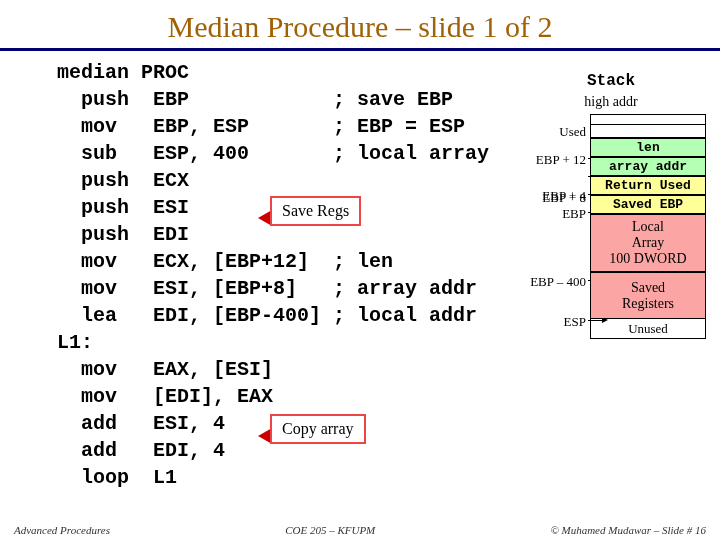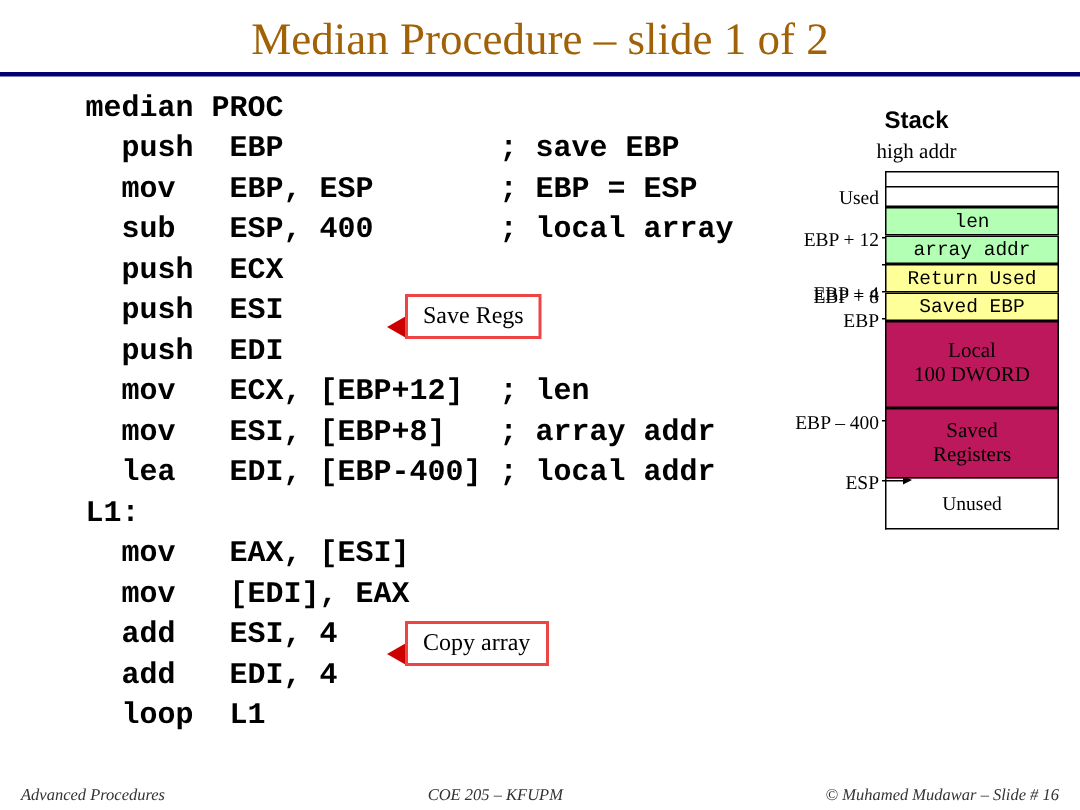--- a/index.html
+++ b/index.html
@@ -3,29 +3,29 @@
 <meta charset="utf-8">
 <style>
   * { margin: 0; padding: 0; box-sizing: border-box; }
   body { width: 720px; height: 540px; background: #fff; font-family: Arial, sans-serif; position: relative; }
   .title { font-family: "Comic Sans MS", cursive; font-size: 30px; color: #a16207; text-align: center; padding: 10px 0 4px; border-bottom: 3px solid #000070; }
   .main { display: flex; padding: 8px 12px 0 12px; }
   .code { font-family: "Courier New", monospace; font-weight: bold; font-size: 20px; line-height: 1.35; white-space: pre; color: #000; margin-left: 45px; }
   .box-label { position: absolute; border: 2px solid #ef4444; background: #fff; padding: 4px 10px; font-family: Liberation Serif, serif; font-size: 16px; color: #000; }
   .box-arrow { position: absolute; width: 0; height: 0; border-top: 8px solid transparent; border-bottom: 8px solid transparent; border-right: 14px solid #c00; }
   .stack { position: absolute; right: 14px; top: 72px; width: 190px; font-family: "Times New Roman", serif; font-size: 14px; }
-  .stack-title { font-family: Liberation Sans, sans-serif; font-weight: bold; font-size: 16px; text-align: center; margin-bottom: 4px; }
+  .stack-title { font-family: Liberation Mono, monospace; font-weight: bold; font-size: 16px; text-align: center; margin-bottom: 4px; }
   .stack-label { position: absolute; font-size: 13px; text-align: center; }
   .stack-col { position: absolute; right: 0; top: 42px; width: 116px; }
-  .stack-cell { border: 1px solid #000; text-align: center; font-family: "Courier New", monospace; font-weight: normal; font-size: 13px; padding: 1px 0; }
+  .stack-cell { border: 1px solid #000; text-align: center; font-family: "Courier New", monospace; font-weight: bold; font-size: 13px; padding: 1px 0; }
   .cell-green { background: #b3ffb3; }
   .cell-yellow { background: #ffff99; }
-  .cell-pink { background: #be185d; }
+  .cell-pink { background: #fca5a5; }
   .cell-big { height: 58px; display: flex; flex-direction: column; justify-content: center; font-family: "Times New Roman", serif; font-weight: normal; font-size: 14px; }
-  .cell-torn { height: 34px; border-top: none; font-family: "Times New Roman", serif; font-weight: normal; display: flex; align-items: center; justify-content: center; text-align: center; }
+  .cell-torn { height: 20px; border-top: none; font-family: "Times New Roman", serif; font-weight: normal; display: flex; align-items: center; justify-content: center; text-align: center; }
   .torn-top { height: 10px; border: 1px solid #000; border-bottom: none; }
   .arrow-r { position: absolute; height: 1px; background: #000; }
   .arrow-r::after { content: ""; position: absolute; right: -6px; top: -3px; border-left: 6px solid #000; border-top: 3px solid transparent; border-bottom: 3px solid transparent; }
   .footer { position: absolute; bottom: 4px; left: 0; right: 0; display: flex; justify-content: space-between; padding: 0 14px; font-size: 11px; font-family: "Times New Roman", serif; font-style: italic; color: #333; }
 </style>
 </head>
 <body>
 
 <div class="title">Median Procedure – slide 1 of 2</div>
 
@@ -74,20 +74,21 @@
 
   <div class="stack-col">
     <div class="torn-top"></div>
     <div class="stack-cell" style="height:14px;"></div>
     <div class="stack-cell cell-green">len</div>
     <div class="stack-cell cell-green">array addr</div>
     <div class="stack-cell cell-yellow">Return Used</div>
     <div class="stack-cell cell-yellow">Saved EBP</div>
     <div class="stack-cell cell-pink cell-big">
       <div>Local</div>
+      <div>Array</div>
       <div>100 DWORD</div>
     </div>
     <div class="stack-cell cell-pink cell-big" style="height:47px;">
       <div>Saved</div>
       <div>Registers</div>
     </div>
     <div class="stack-cell cell-torn">Unused</div>
   </div>
 </div>
 

